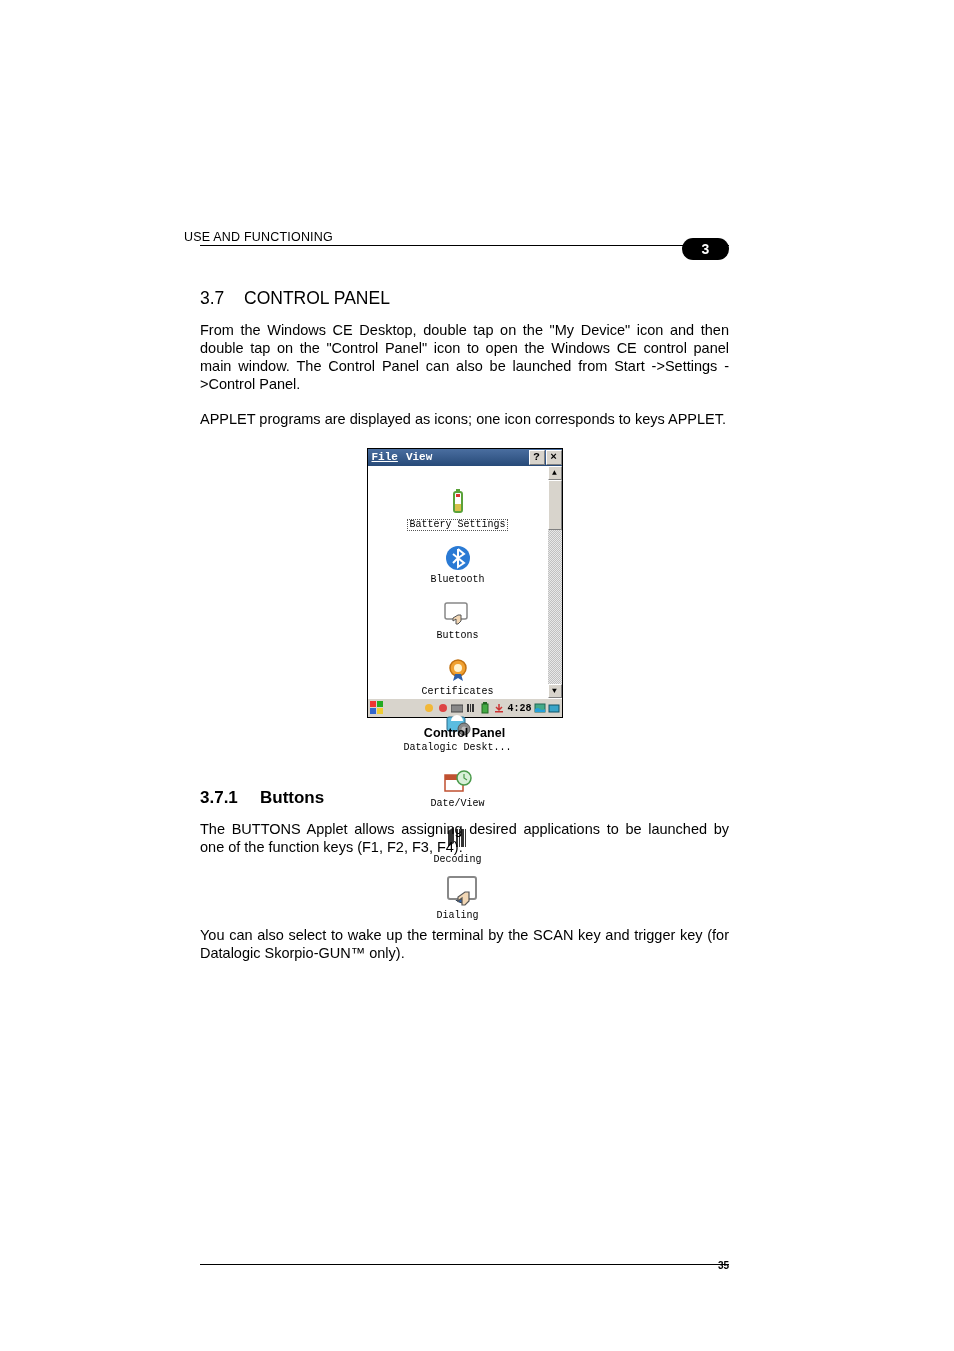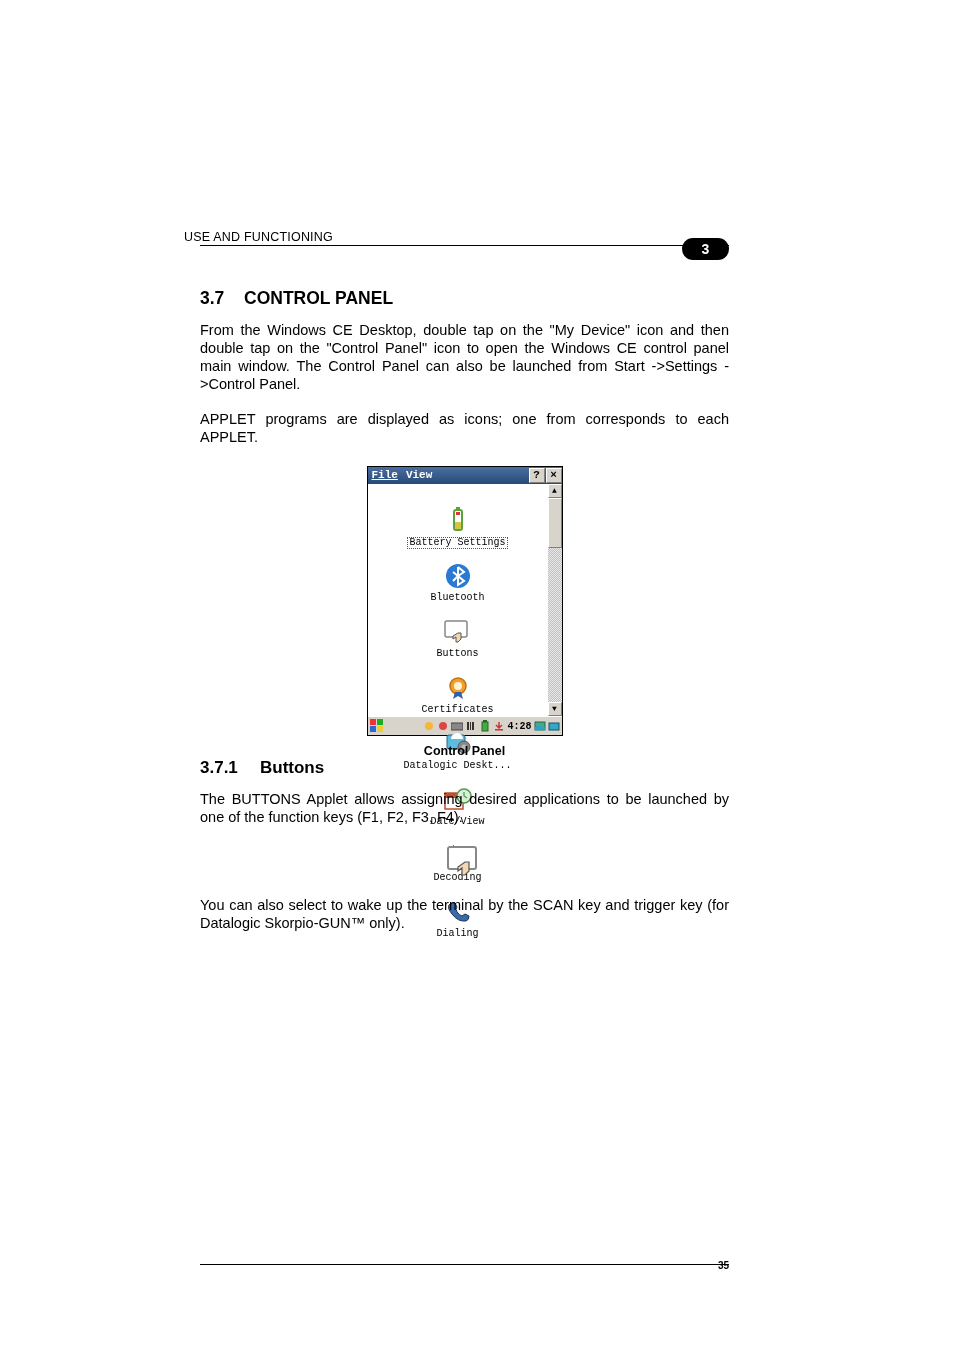--- a/index.html
+++ b/index.html
@@ -41,21 +41,21 @@
     color: #fff;
     font-size: 14px;
     font-weight: bold;
     display: flex;
     align-items: center;
     justify-content: center;
   }
   .sec-heading {
     margin-top: 58px;
     font-size: 17.5px;
-    font-weight: bold;
+    font-weight: normal;
   }
   .sec-num { display:inline-block; width:44px; }
   .para {
     font-size: 14.5px;
     line-height: 1.25;
     margin-top: 12px;
     text-align: justify;
   }
   .para2 { margin-top: 16px; }
   .figure-wrap {
@@ -187,21 +187,21 @@
   .tray { margin-left:auto; display:flex; align-items:flex-end; gap:2px; }
   .tray .ti { width:12px;height:12px;display:flex;align-items:center;justify-content:center;font-size:9px; }
   .clock { font-size:10px; font-weight:bold; }
 
   .caption {
     font-size: 12.5px;
     font-weight: bold;
     margin-top: 8px;
   }
 
-  .sec-heading2 { font-size:17px; font-weight:bold;}
+  .sec-heading2 { margin-top: 48px; font-size:17px; font-weight:bold;}
   .sec-num2 { display:inline-block; width:60px; }
 
   .btn-icon-big {
     width:40px;height:36px;
     margin: 18px auto 0 auto;
     display:flex;align-items:center;justify-content:center;
   }
 
   .footer-line {
     position:absolute;
@@ -227,21 +227,21 @@
 
   <div class="header-text">USE AND FUNCTIONING</div>
   <div class="header-line"></div>
   <div class="chapter-badge">3</div>
 
   <div class="sec-heading">
     <span class="sec-num">3.7</span><span>CONTROL PANEL</span>
   </div>
 
   <div class="para">From the Windows CE Desktop, double tap on the "My Device" icon and then double tap on the "Control Panel" icon to open the Windows CE control panel main window. The Control Panel can also be launched from Start -&gt;Settings -&gt;Control Panel.</div>
-  <div class="para para2">APPLET programs are displayed as icons; one from corresponds to each APPLET.</div>
+  <div class="para para2">APPLET programs are displayed as icons; one icon corresponds to keys APPLET.</div>
 
   <div class="figure-wrap">
     <div class="ce-window">
       <div class="ce-title">
         <span class="menu-item file">File</span>
         <span class="menu-item">View</span>
         <span class="spacer"></span>
         <span class="winbtn">?</span>
         <span class="winbtn">×</span>
       </div>

